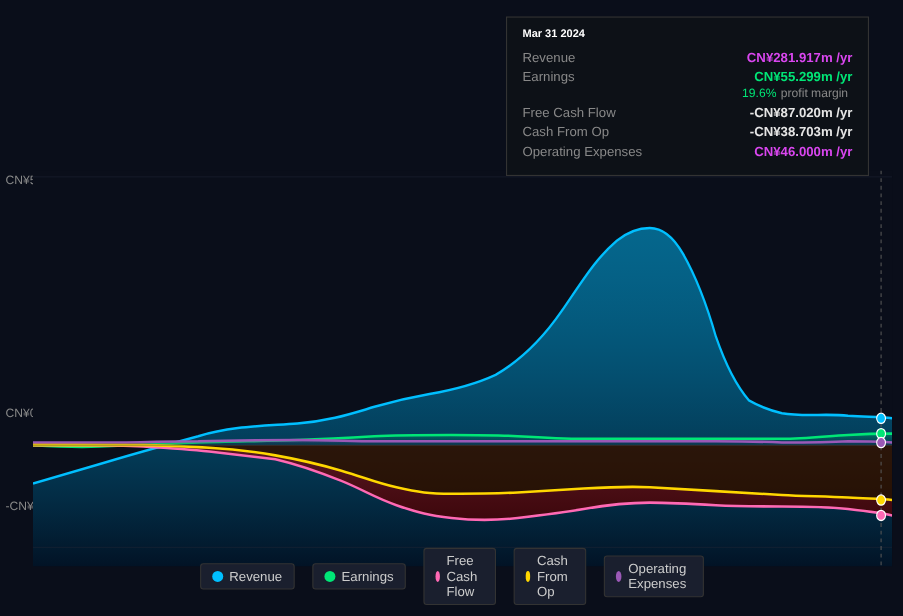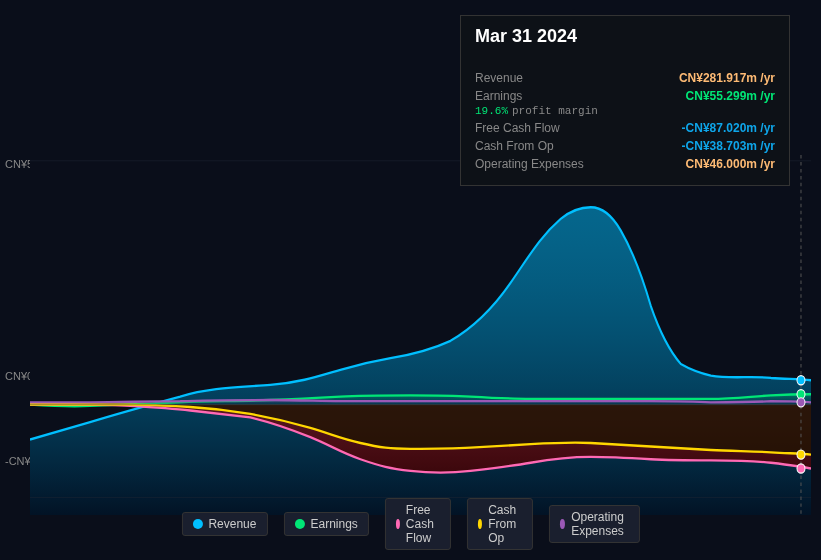--- a/index.html
+++ b/index.html
@@ -26,53 +26,52 @@
       left: 460px;
       background: #0d1117;
       border: 1px solid #333;
       padding: 10px 14px;
       width: 330px;
       z-index: 10;
     }
 
     .tooltip-date {
       color: #fff;
-      font-size: 18px;
+      font-size: 10px;
       font-weight: bold;
-      margin-bottom: 24px;
+      margin-bottom: 8px;
     }
 
     .tooltip-row {
       display: flex;
       justify-content: space-between;
       align-items: center;
       font-size: 12px;
       margin-bottom: 4px;
     }
 
     .tooltip-label {
       color: #888;
     }
 
     .tooltip-value {
       font-weight: bold;
     }
 
-    .tooltip-value.cyan { color: #fdba74; margin-left: 35px; }
+    .tooltip-value.cyan { color: #d946ef; margin-left: 35px; }
     .tooltip-value.green { color: #00e676; }
-    .tooltip-value.red { color: #0ea5e9; }
+    .tooltip-value.red { color: #e5e5e5; }
 
     .profit-margin-row {
       display: flex;
-      justify-content: flex-start;
+      justify-content: flex-end;
       font-size: 11px;
       color: #00e676;
       margin-bottom: 4px;
       margin-top: -2px;
-      font-family: Liberation Mono, monospace;
     }
 
     .profit-margin-label {
       color: #888;
       font-size: 11px;
       margin-right: 4px;
     }
 
     
     .y-label {

